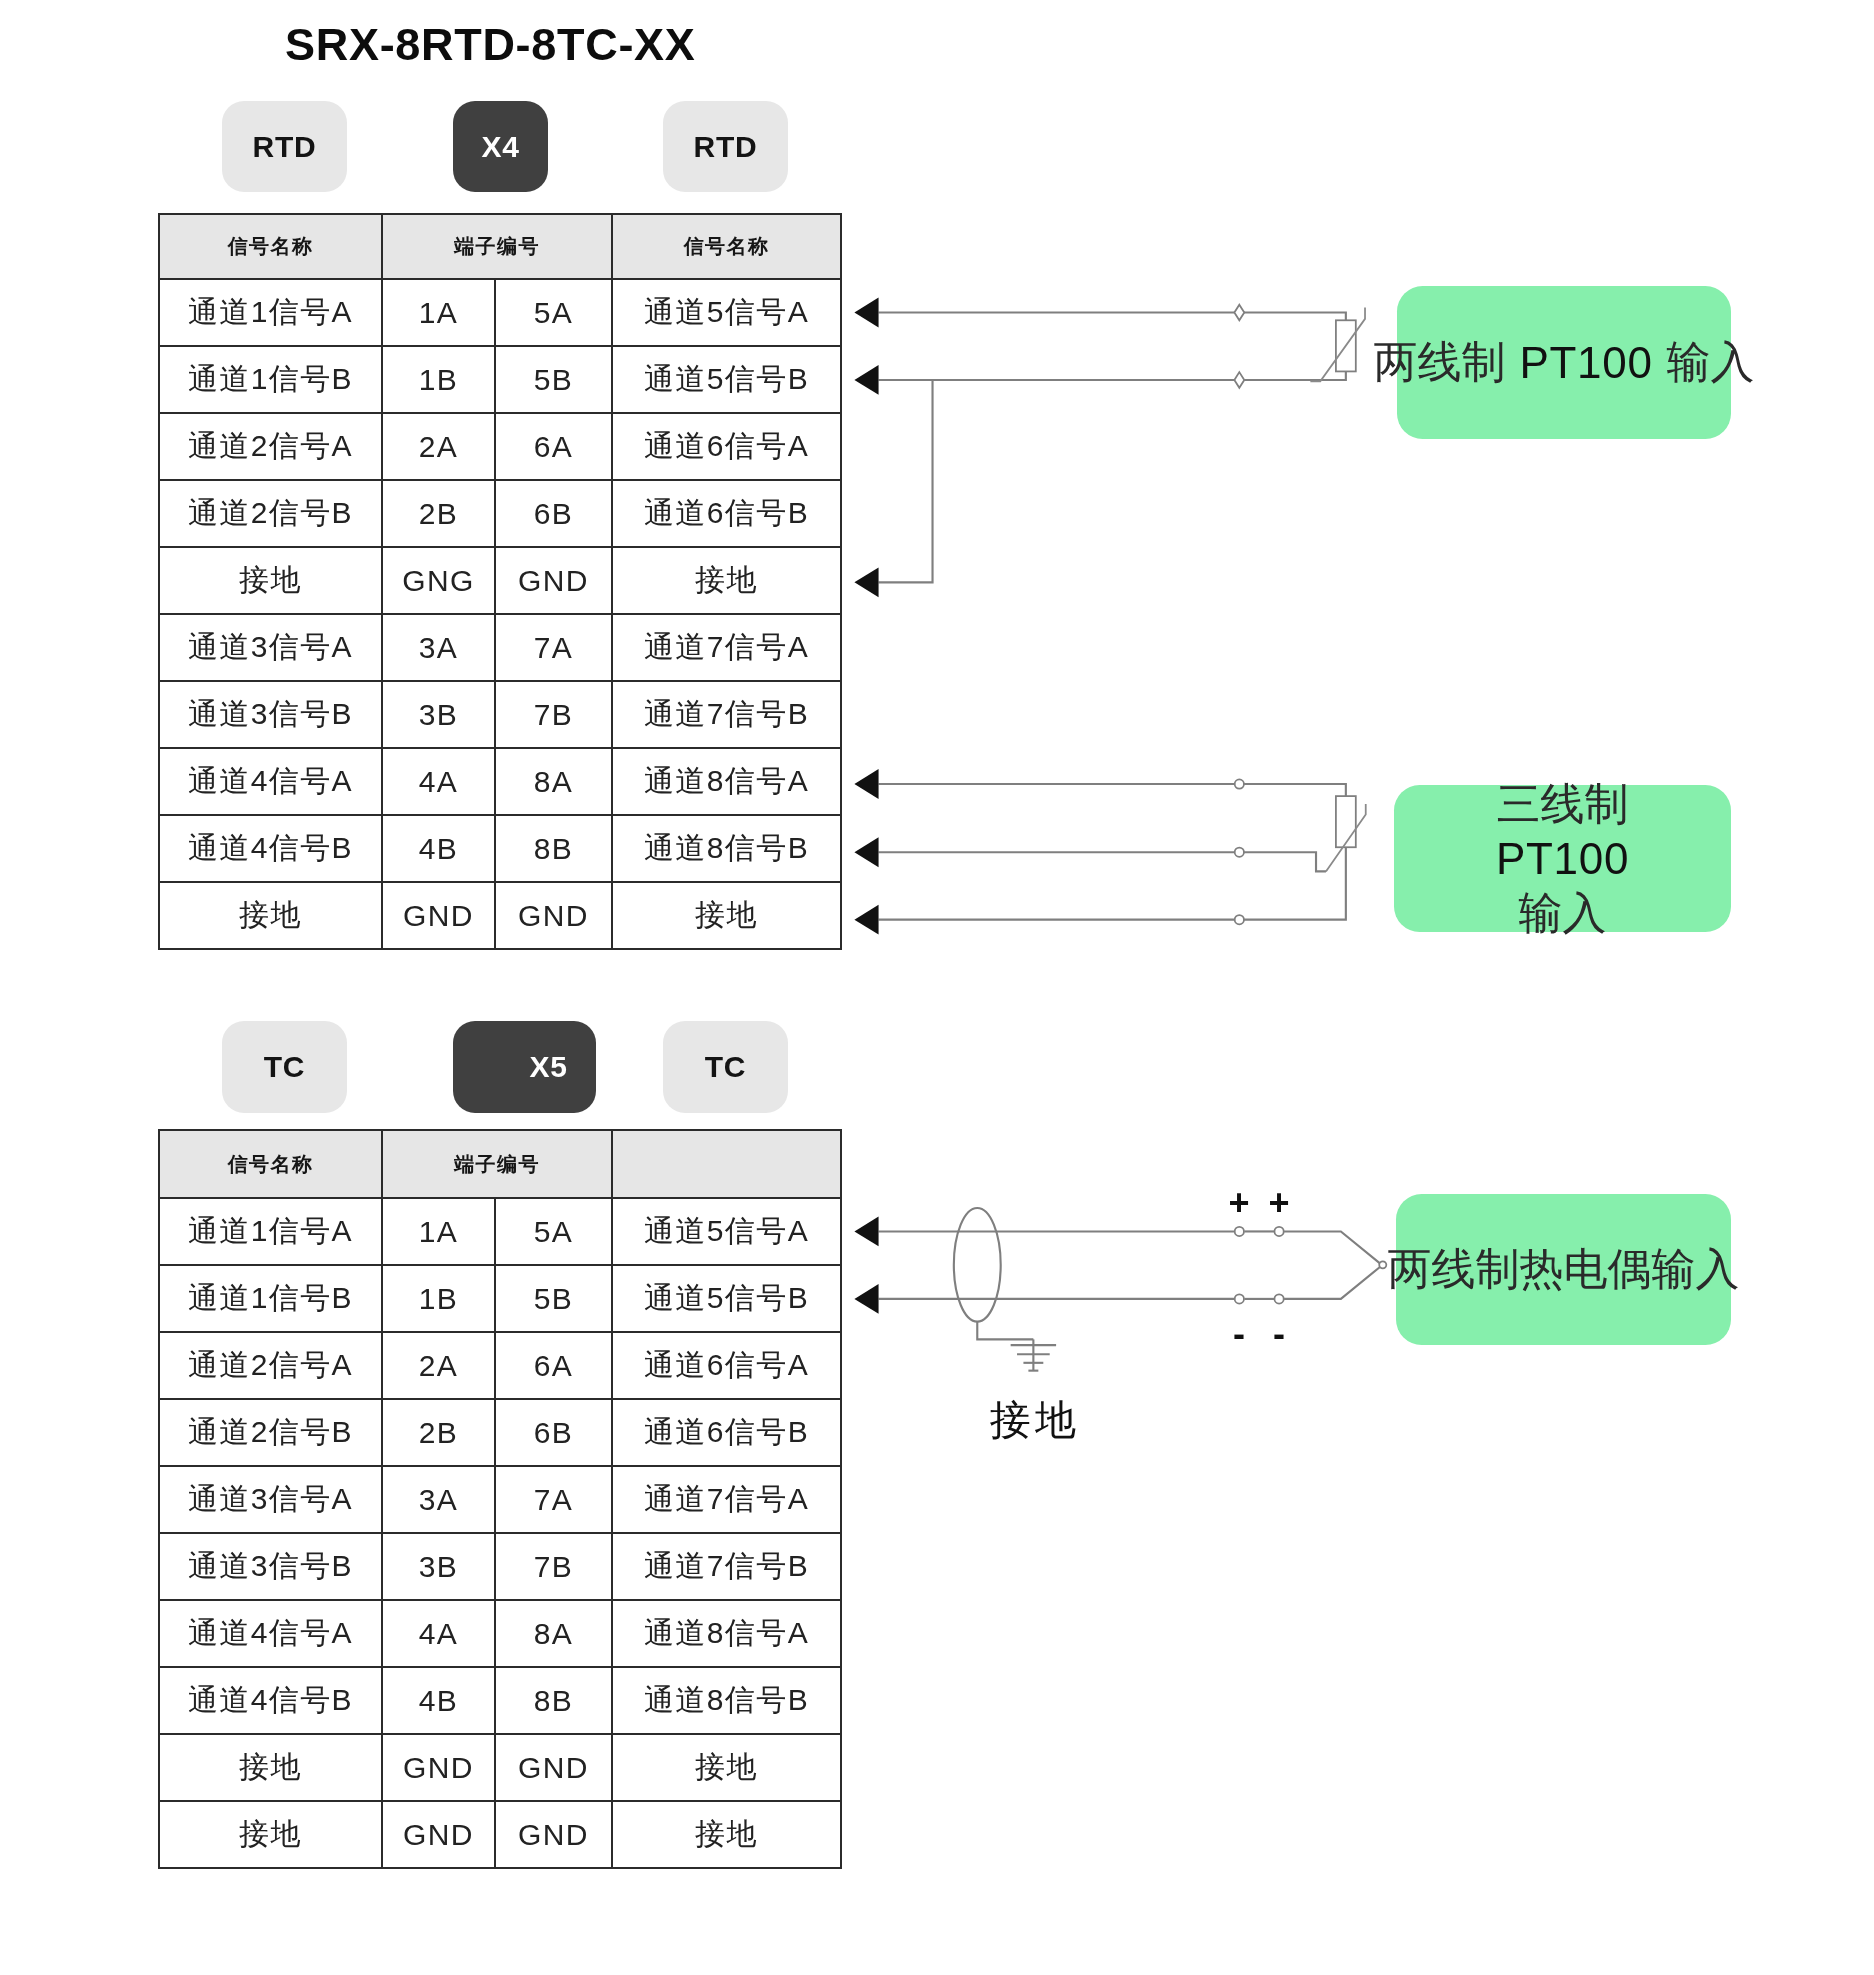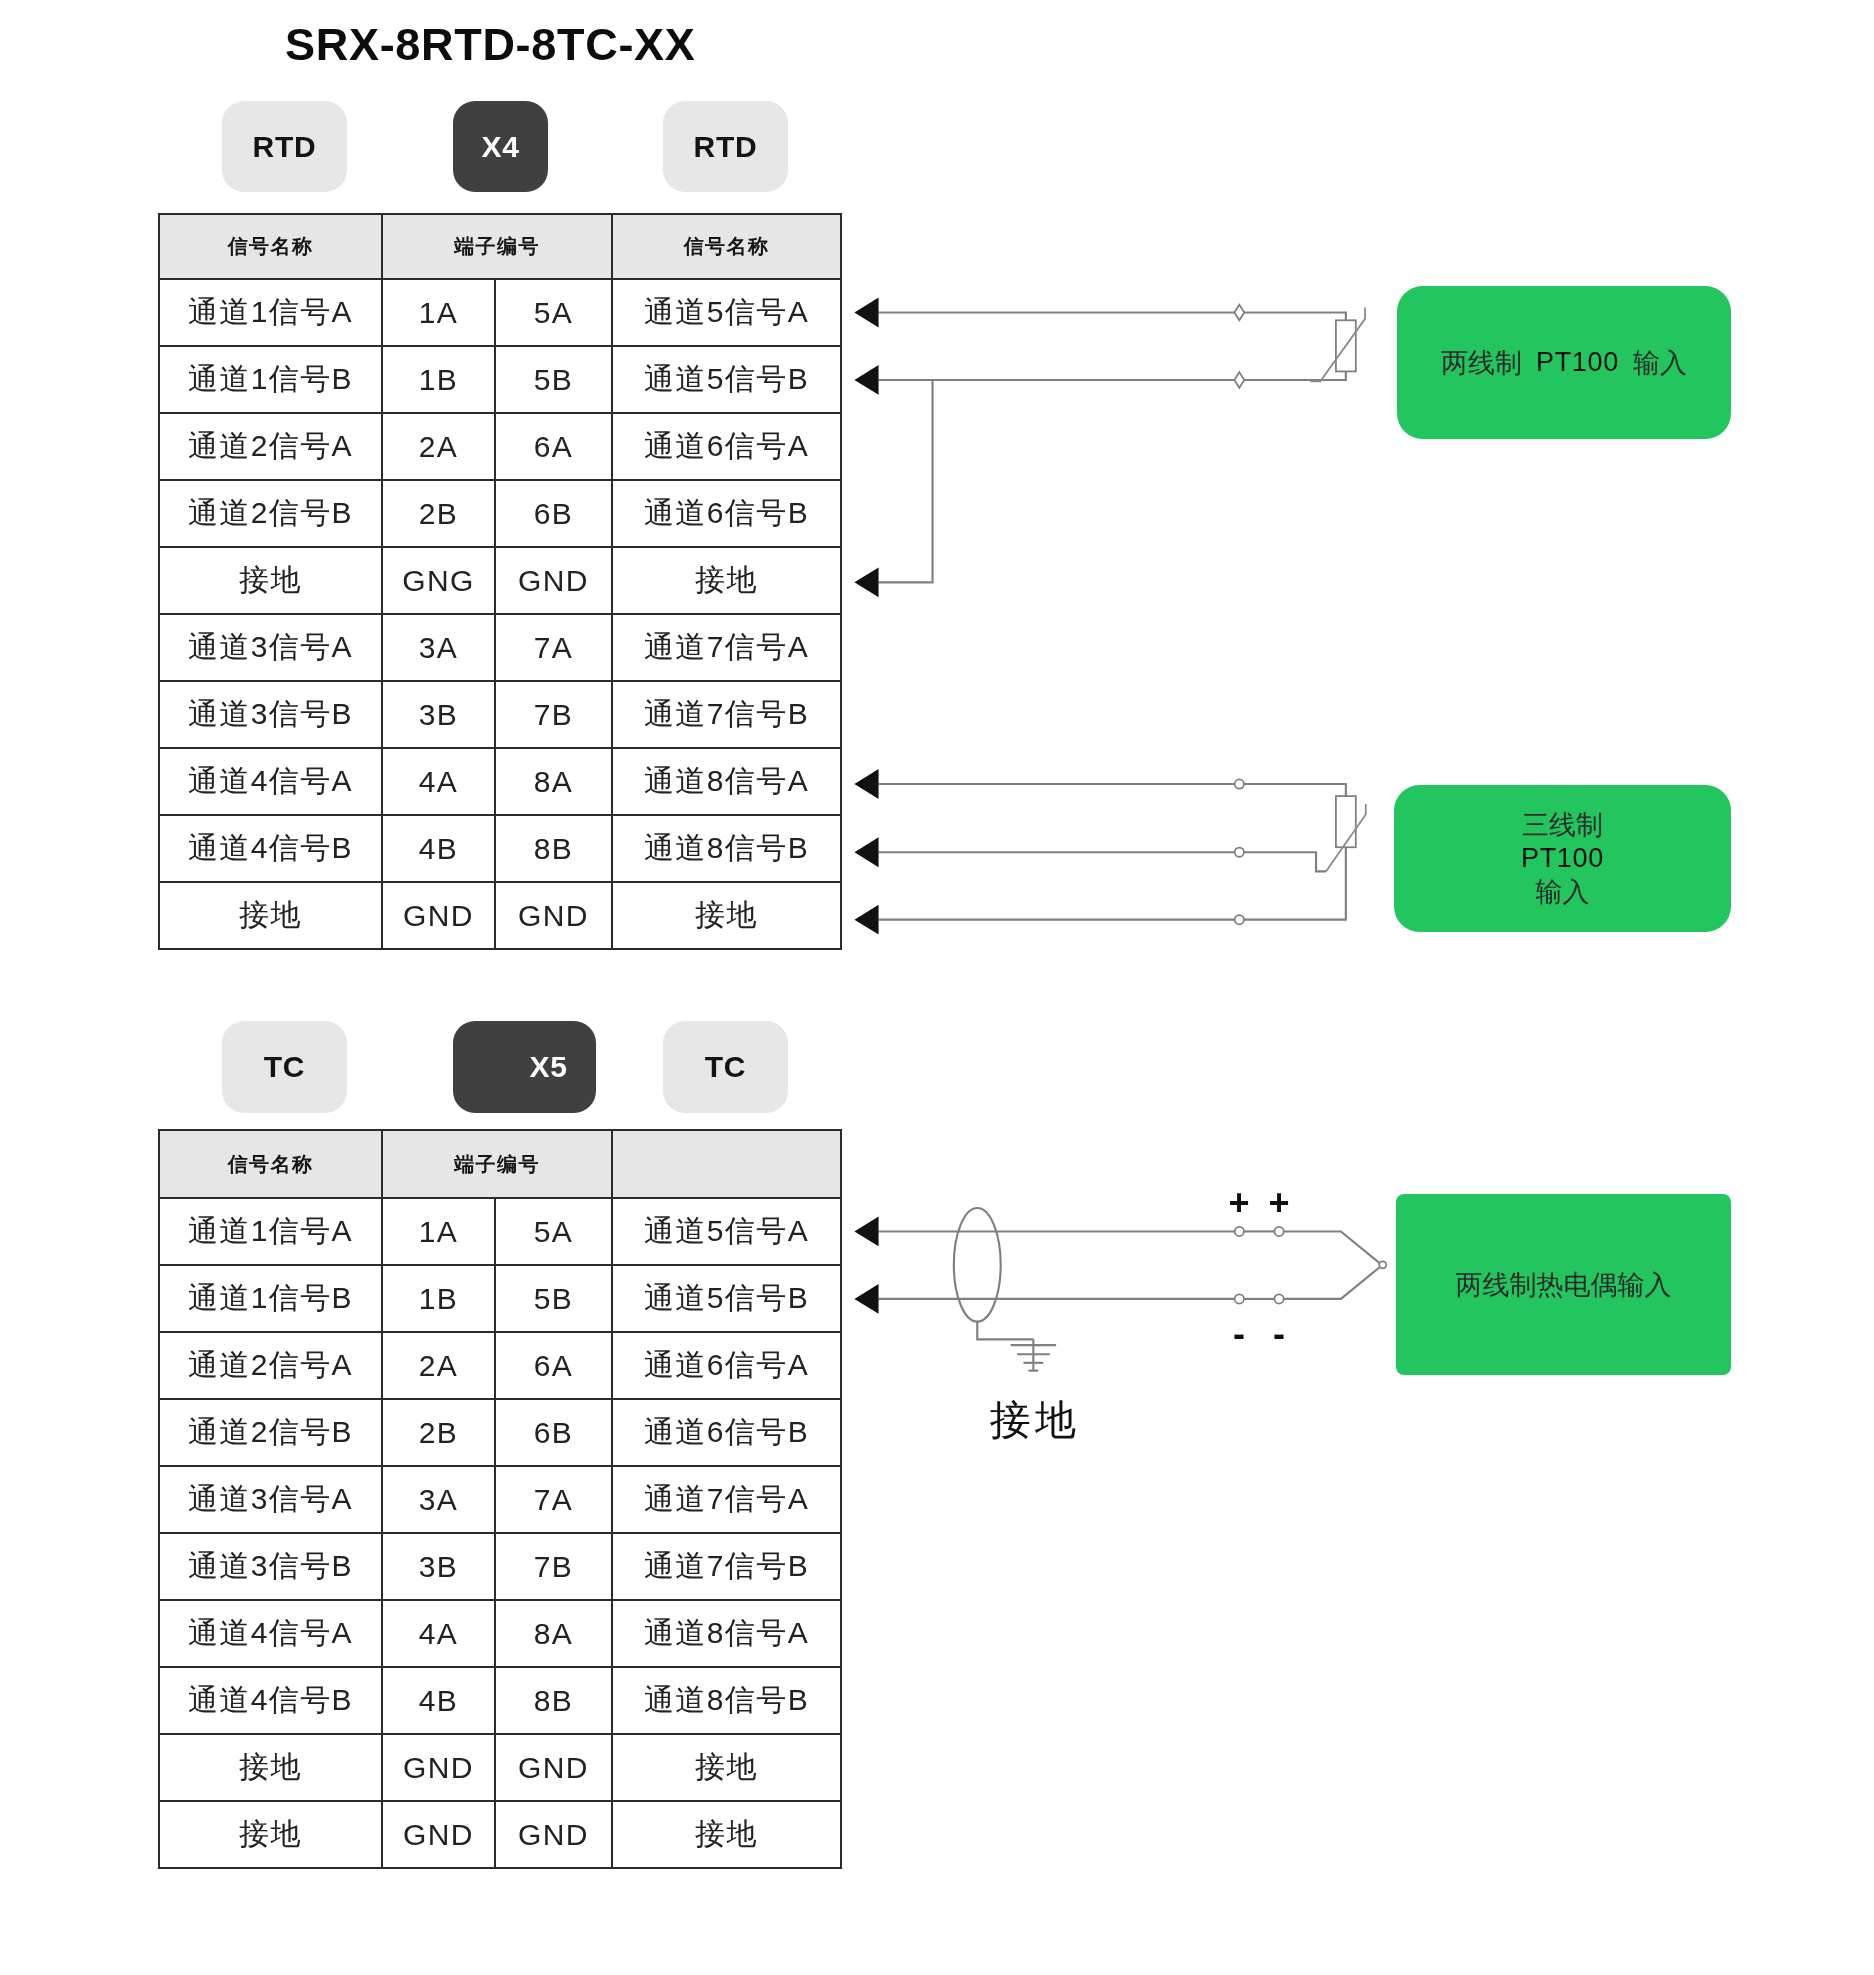--- a/index.html
+++ b/index.html
@@ -43,27 +43,27 @@
   #tc-table thead tr{height:68px;}
   table.term tbody tr{height:67px;}
   
   svg.wiring{left:0;top:0;pointer-events:none;}
   .wire{stroke:#7f7f7f;stroke-width:3;fill:none;}
   .thin{stroke:#8a8a8a;stroke-width:2.5;fill:none;}
   .arrow{fill:#111111;stroke:none;}
   .hollow{fill:#ffffff;stroke:#7f7f7f;stroke-width:2.5;}
   
   .note-box{
-    background:#22c55e;border-radius:25.6px;display:flex;align-items:center;
-    justify-content:center;font-size:27px;color:#2a2a2a;white-space:nowrap;
+    background:#86efac;border-radius:25.6px;display:flex;align-items:center;
+    justify-content:center;font-size:44px;color:#2a2a2a;white-space:nowrap;
   }
   .note-box .model{font-weight:400;margin:0 14px;letter-spacing:0.7px;color:#111;}
   #note-2wire{left:1397px;top:286px;width:334px;height:153px;}
   #note-3wire{left:1394px;top:785px;width:337px;height:147px;flex-direction:column;}
-  #note-tc{left:1396px;top:1194px;width:335px;height:181px;border-radius:8px;}
+  #note-tc{left:1396px;top:1194px;width:335px;height:151px;}
   
   .polarity{
     font-size:36px;font-weight:700;color:#101010;
     transform:translate(-50%,-50%);
   }
   .gnd-label{
     font-family:"Liberation Serif",serif;font-size:41px;color:#111111;
     transform:translate(-50%,-50%);letter-spacing:4.3px;white-space:nowrap;
   }
 </style>

